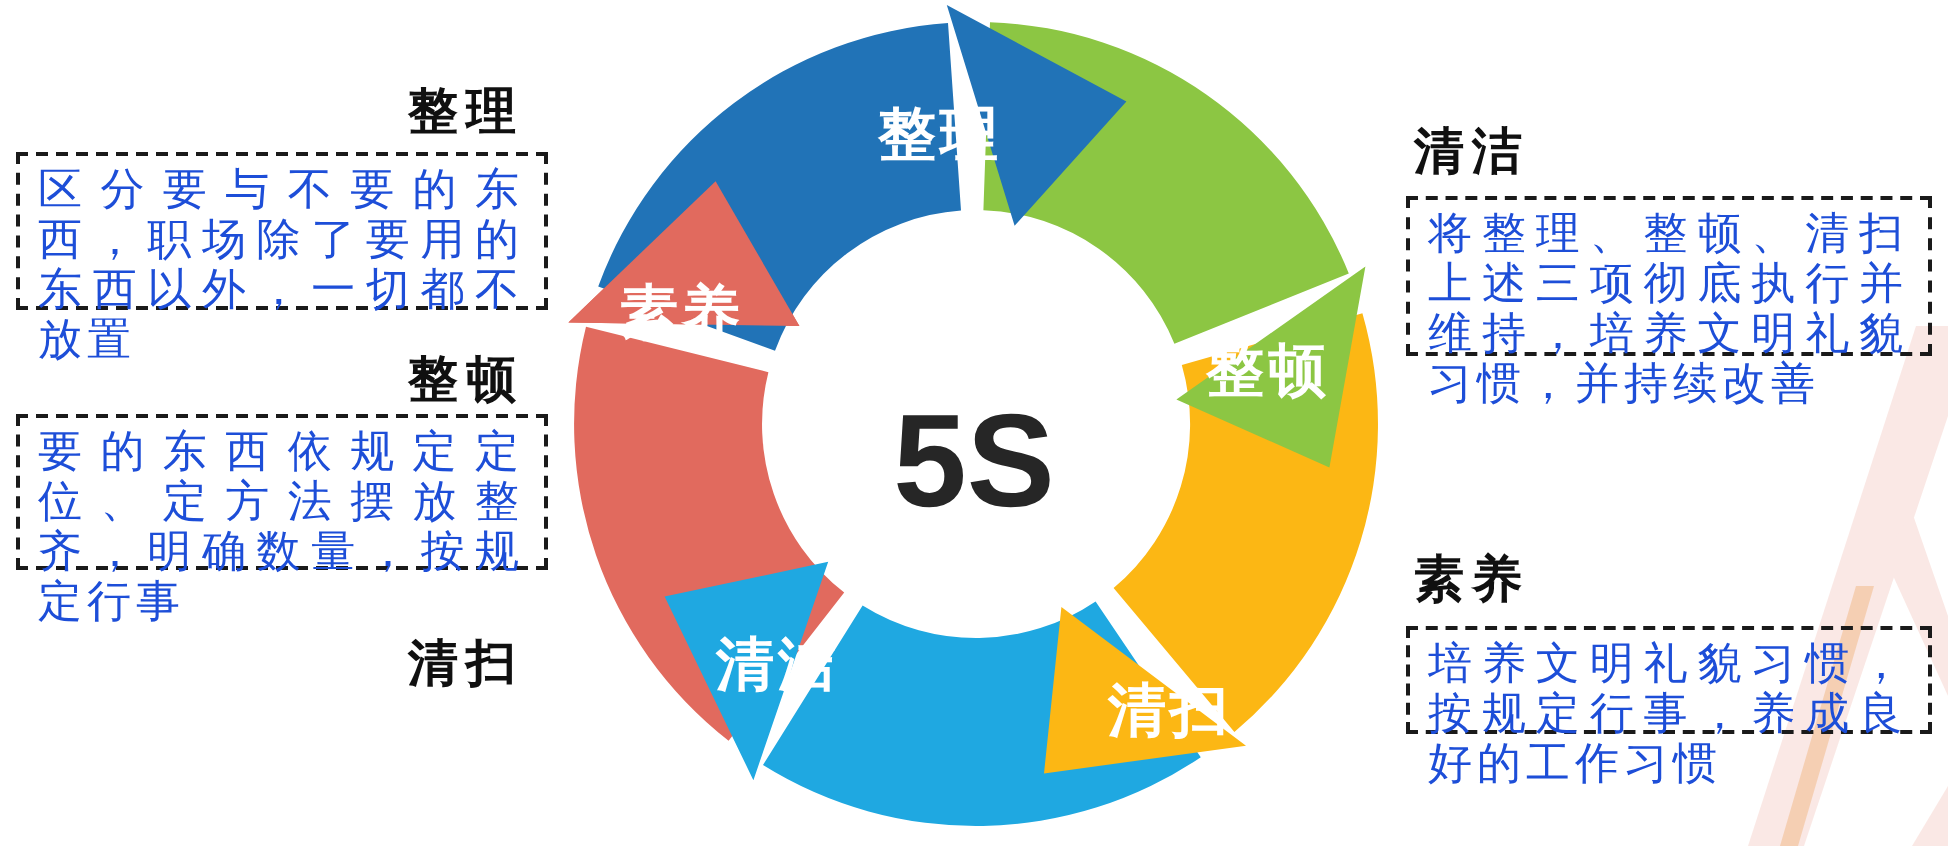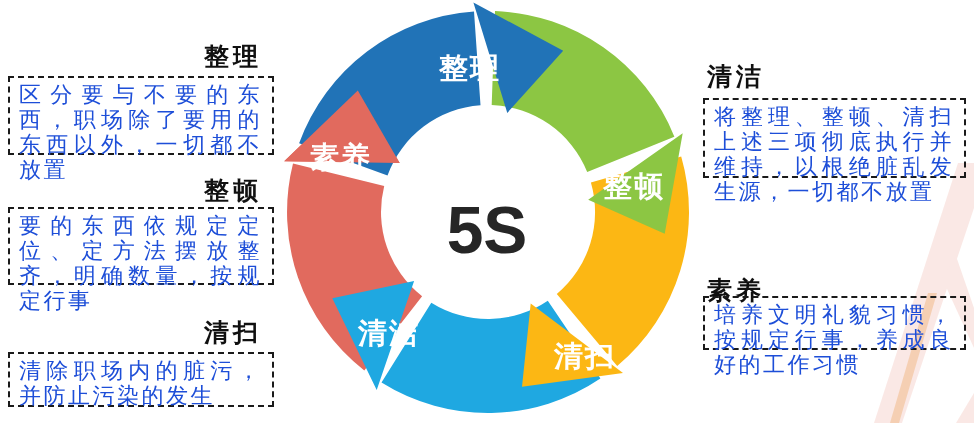--- a/index.html
+++ b/index.html
@@ -46,21 +46,20 @@
       <text x="341" y="157" class="wheel-label">素养</text>
     </svg>
 
   <div class="panel-title ta-right" style="left:8px;top:42px;width:254px;">整理</div>
   <div class="panel-box" style="left:8px;top:76px;width:266px;height:79px;">区分要与不要的东西，职场除了要用的东西以外，一切都不放置</div>
 
   <div class="panel-title ta-right" style="left:8px;top:176px;width:254px;">整顿</div>
   <div class="panel-box" style="left:8px;top:207px;width:266px;height:78px;">要的东西依规定定位、定方法摆放整齐，明确数量，按规定行事</div>
 
   <div class="panel-title ta-right" style="left:8px;top:318px;width:254px;">清扫</div>
-  <div class="panel-box" style="left:8px;top:352px;width:266px;height:55px;">清除职场内的脏污，并防止污染的发生</div>
 
   <div class="panel-title" style="left:707px;top:62px;width:254px;">清洁</div>
-  <div class="panel-box" style="left:703px;top:98px;width:263px;height:80px;">将整理、整顿、清扫上述三项彻底执行并维持，以根绝脏乱发生源，一切都不放置</div>
+  <div class="panel-box" style="left:703px;top:98px;width:263px;height:80px;">将整理、整顿、清扫上述三项彻底执行并维持，培养文明礼貌习惯，并持续改善</div>
 
   <div class="panel-title" style="left:707px;top:276px;width:254px;">素养</div>
-  <div class="panel-box" style="left:703px;top:296px;width:263px;height:54px;">培养文明礼貌习惯，按规定行事，养成良好的工作习惯</div>
+  <div class="panel-box" style="left:703px;top:313px;width:263px;height:54px;">培养文明礼貌习惯，按规定行事，养成良好的工作习惯</div>
 
 </div>
 
 </body></html>

